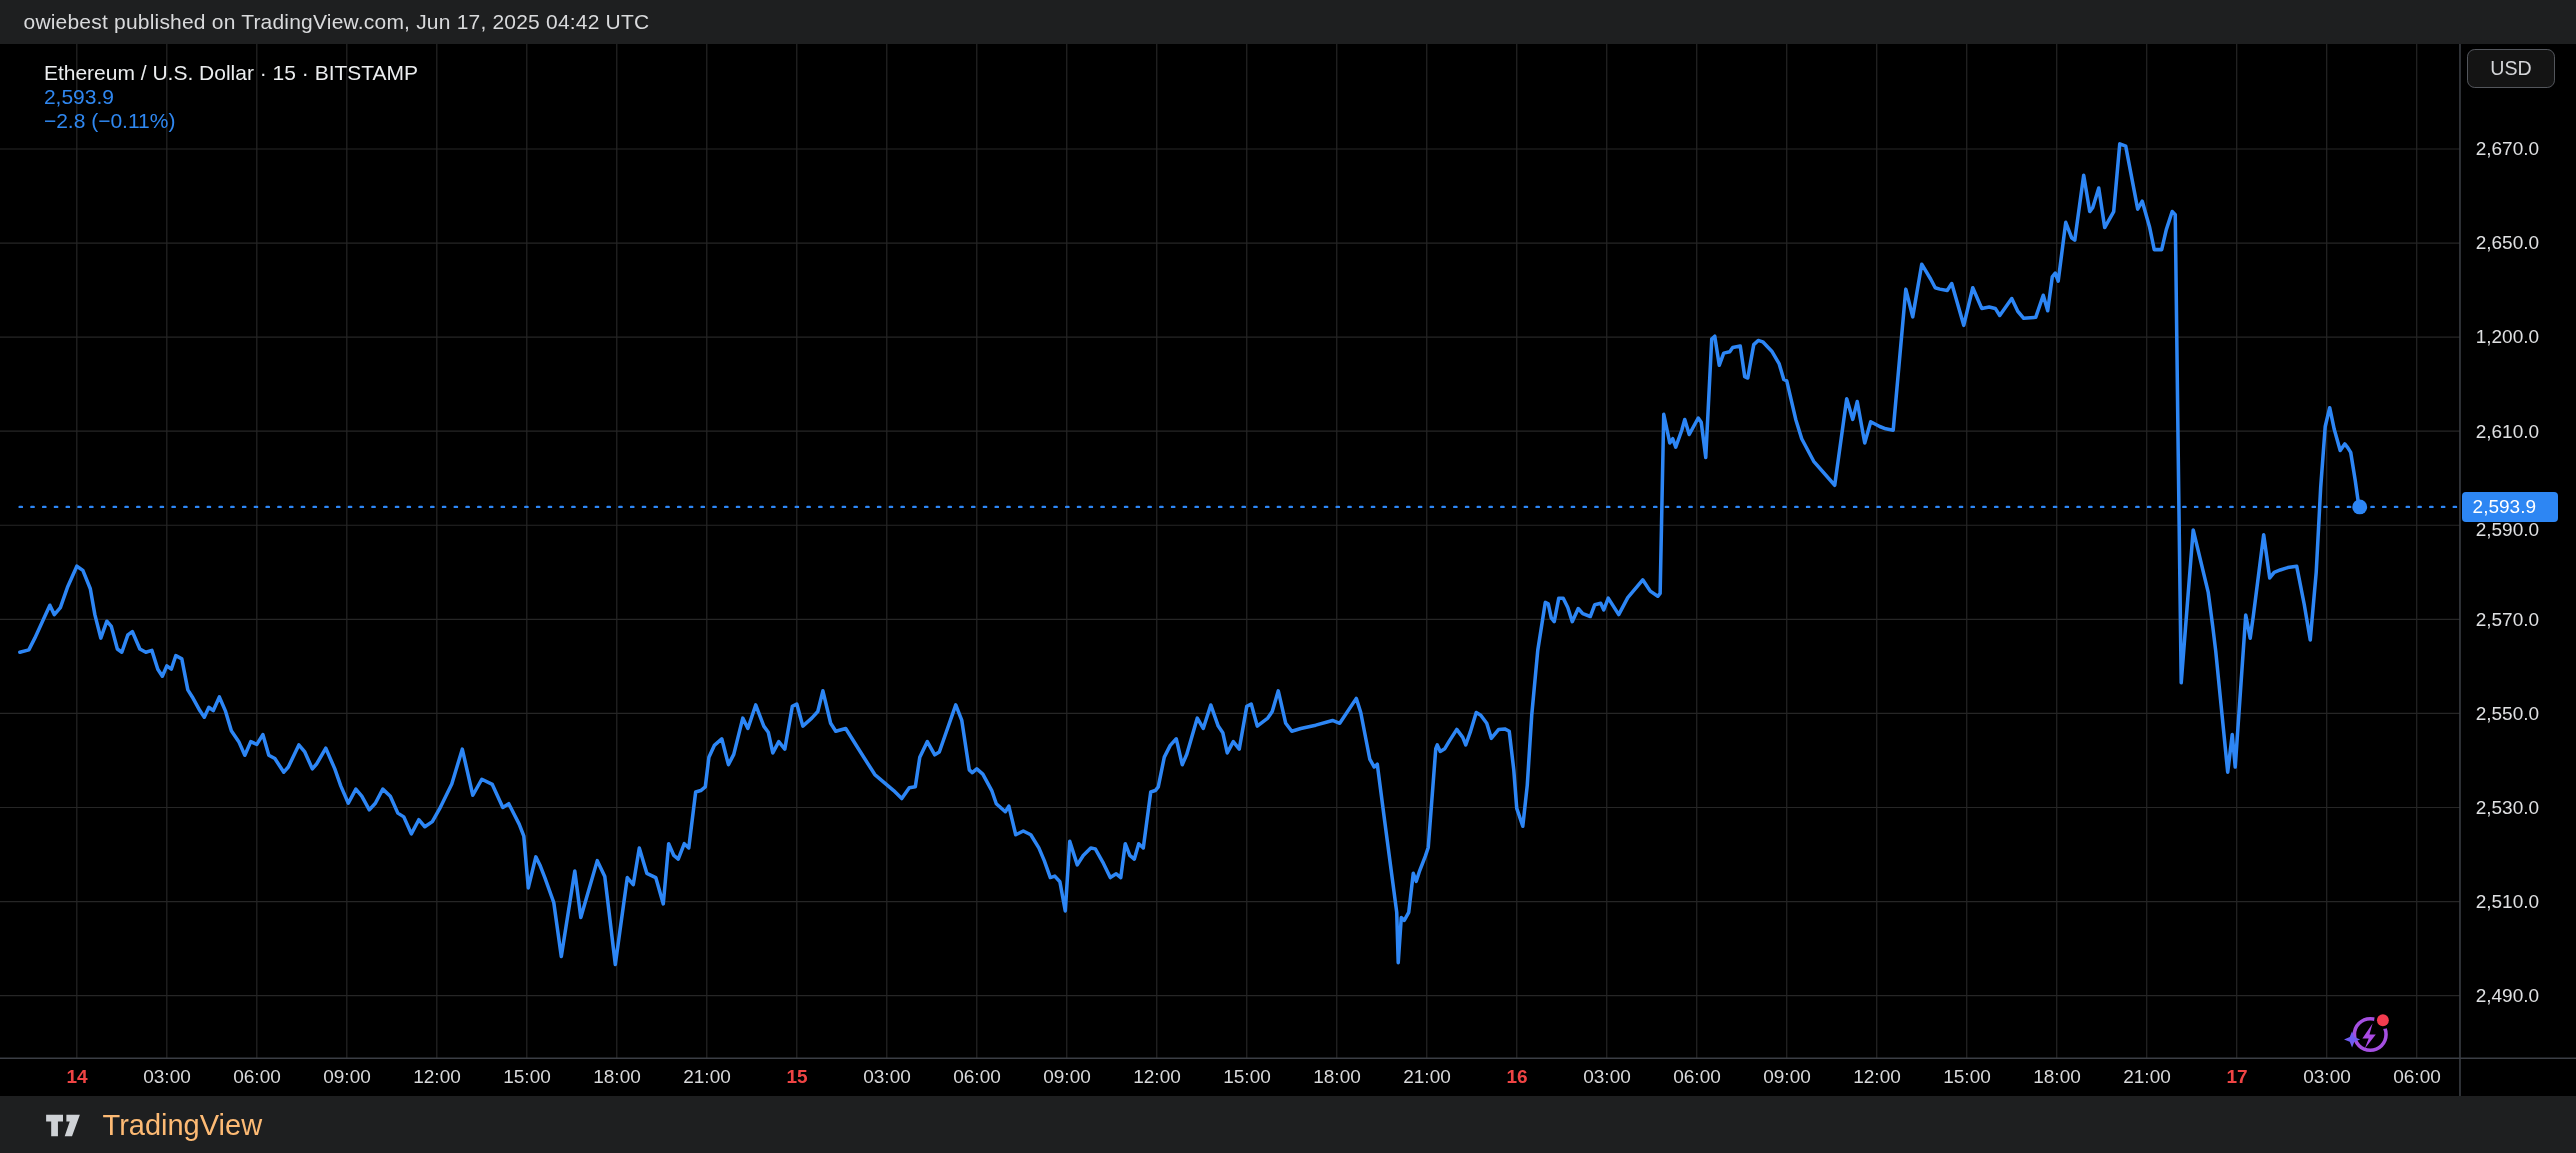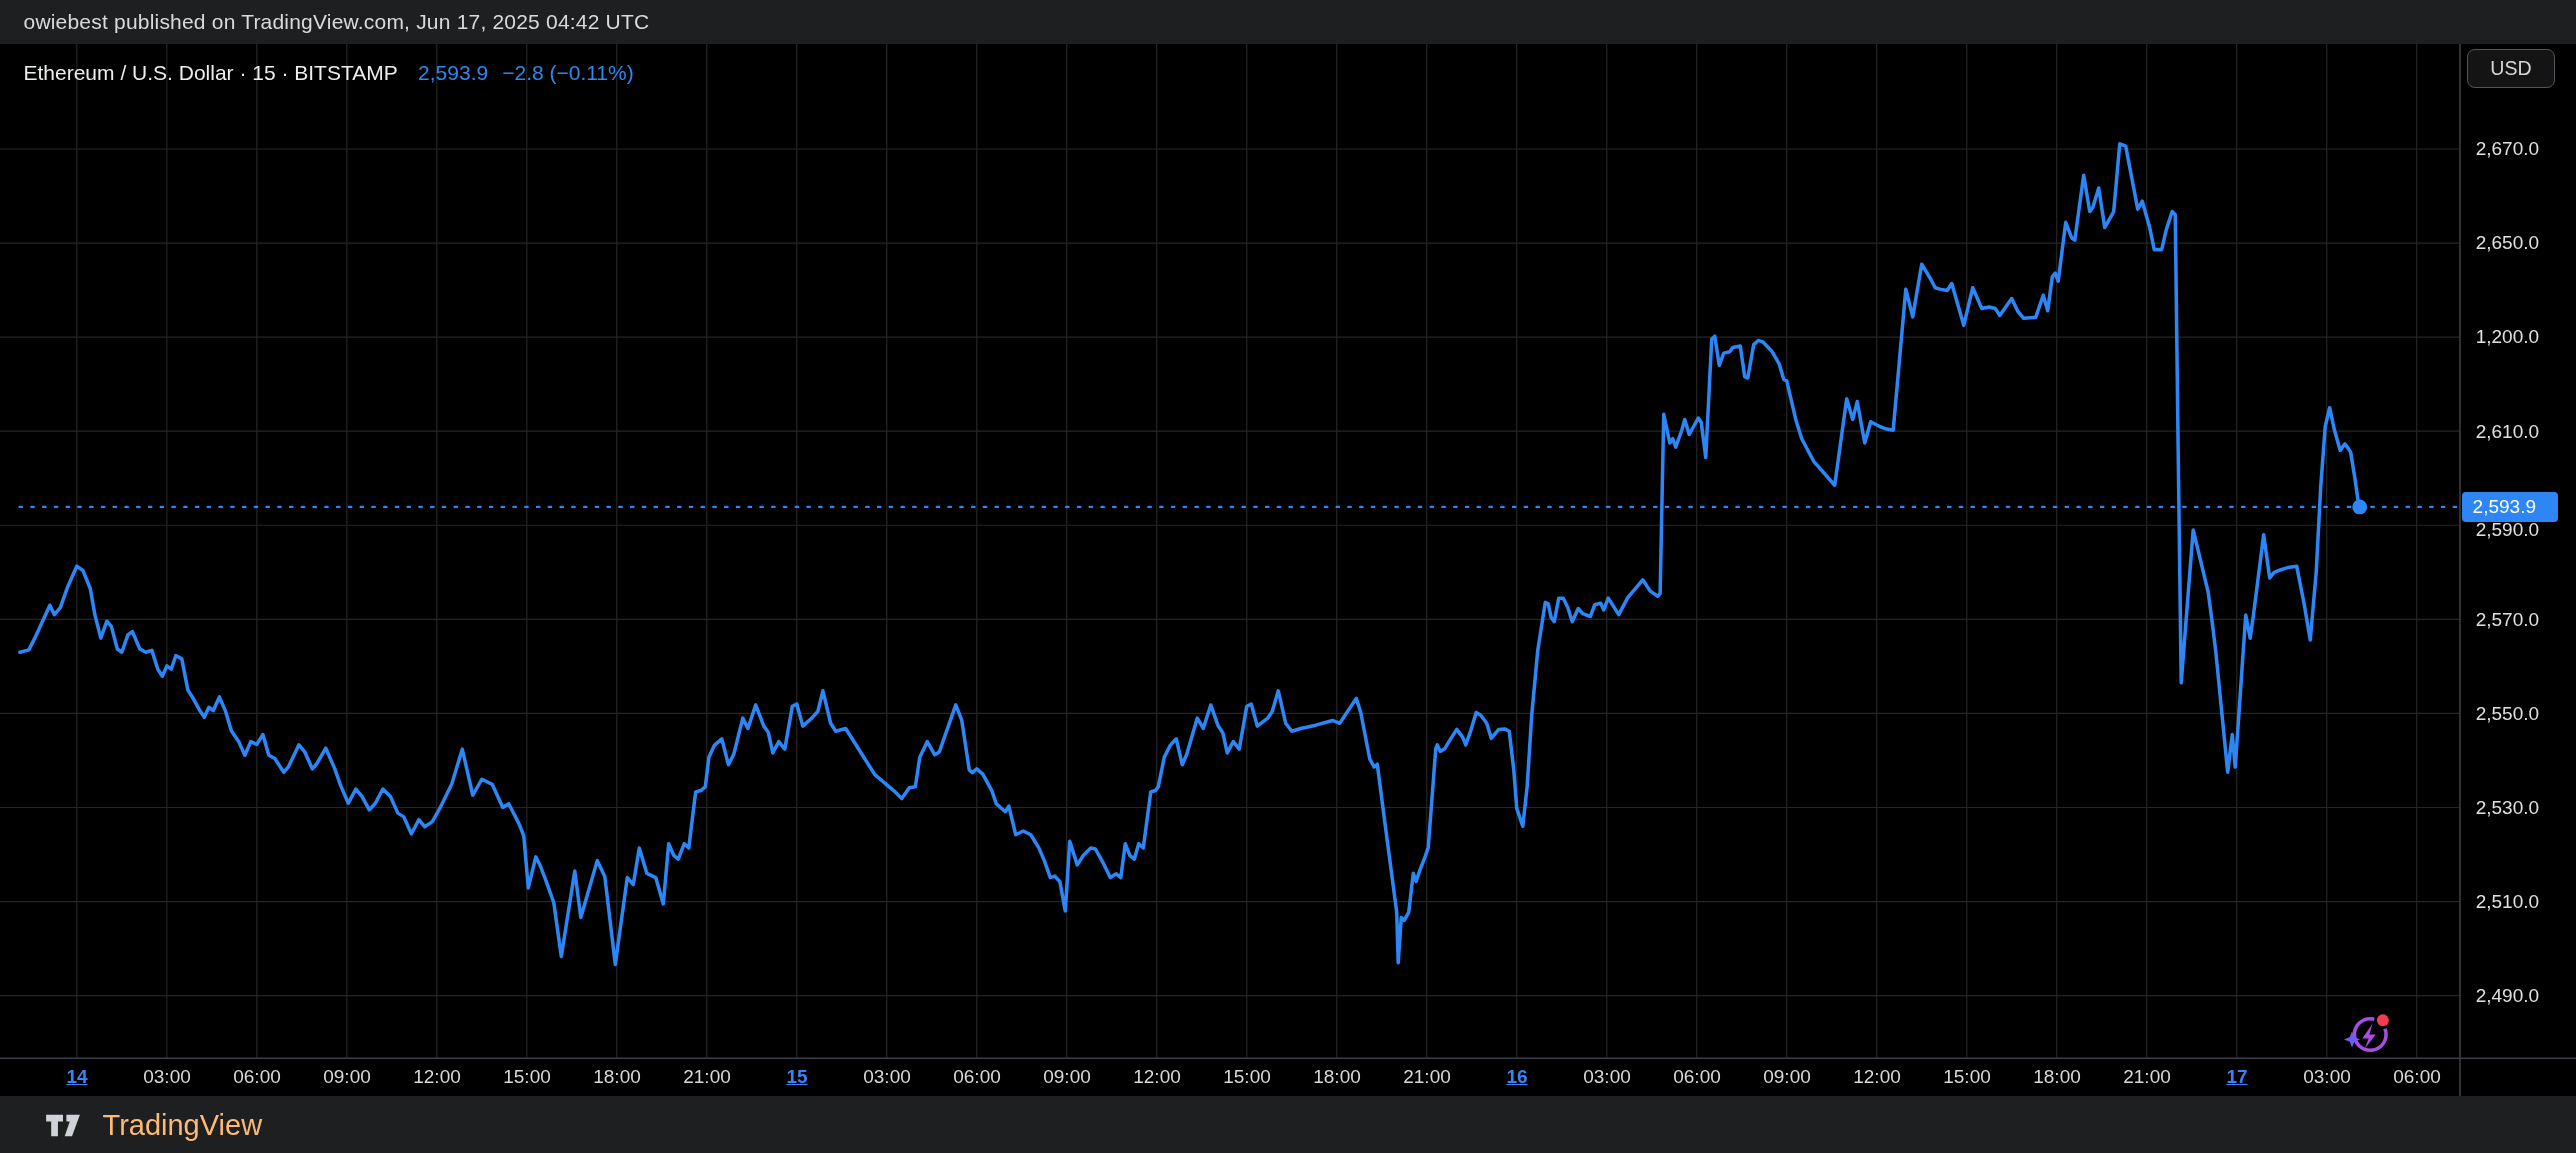--- a/index.html
+++ b/index.html
@@ -2,37 +2,37 @@
 <html style="font-size:12.5px"><head>
 <meta charset="utf-8">
 <style>
   html,body{margin:0;padding:0;background:#111;}
   .page{position:relative;width:2576px;height:1154px;background:#000;overflow:hidden;
         font-family:"Liberation Sans",sans-serif;}
   .topbar{position:absolute;left:0;top:0;width:2576px;height:44px;background:#1e1f20;
           display:flex;align-items:center;z-index:4;}
   .topbar span{margin-left:23.5px;font-size:21px;color:#d9dadc;letter-spacing:0.2px;}
   .chart-header{position:absolute;left:23.5px;top:61px;z-index:5;display:flex;align-items:baseline;
-                font-size:21px;white-space:nowrap;}
+                font-size:21px;white-space:nowrap;flex-direction:column;}
   .chart-header .sym{color:#ebedef;}
   .chart-header .px{color:#2f87f0;margin-left:20.4px;}
   .chart-header .chg{color:#2f87f0;margin-left:14px;text-align:right;}
   svg.chartsvg{position:absolute;left:0;top:0;z-index:1;}
   .price-axis{position:absolute;left:2460px;top:44px;width:112px;height:1052px;z-index:3;}
   .ptick{position:absolute;left:15.7px;height:23.5px;line-height:23.5px;font-size:19px;color:#dfe0e2;}
   .plabel-cur{position:absolute;left:1.6px;width:96px;height:30px;line-height:30px;
               background:#2d86f3;color:#fff;font-size:19px;border-radius:3.9px;
               padding-left:11px;box-sizing:border-box;z-index:6;}
   .usd-btn{position:absolute;left:7px;top:4.7px;width:88px;height:39px;border:1.6px solid #53565c;
            border-radius:7.8px;color:#d5d6d9;font-size:19.6px;display:flex;align-items:center;
            justify-content:center;box-sizing:border-box;background:#141414;}
   .time-axis{position:absolute;left:0;top:1058px;width:2460px;height:38px;z-index:3;}
   .ttick{position:absolute;top:7px;height:23.5px;line-height:23.5px;font-size:19px;color:#d8d9db;
          transform:translateX(-50%);white-space:nowrap;}
-  .ttick.day{font-weight:700;color:#3b82f6;text-decoration:underline;}
+  .ttick.day{font-weight:700;color:#ef4444;}
   .bottombar{position:absolute;left:0;top:1096px;width:2576px;height:58px;background:#1e1f20;
              display:flex;align-items:center;z-index:4;}
   .brand{display:flex;align-items:center;margin-left:45px;}
   .brand-text{margin-left:12.5px;font-size:29px;font-weight:500;color:#fdba74;}
   .spark-icon{position:absolute;left:2341px;top:1010px;width:49px;height:49px;z-index:3;}
 </style>
 </head>
 <body>
 
 <div class="page">

